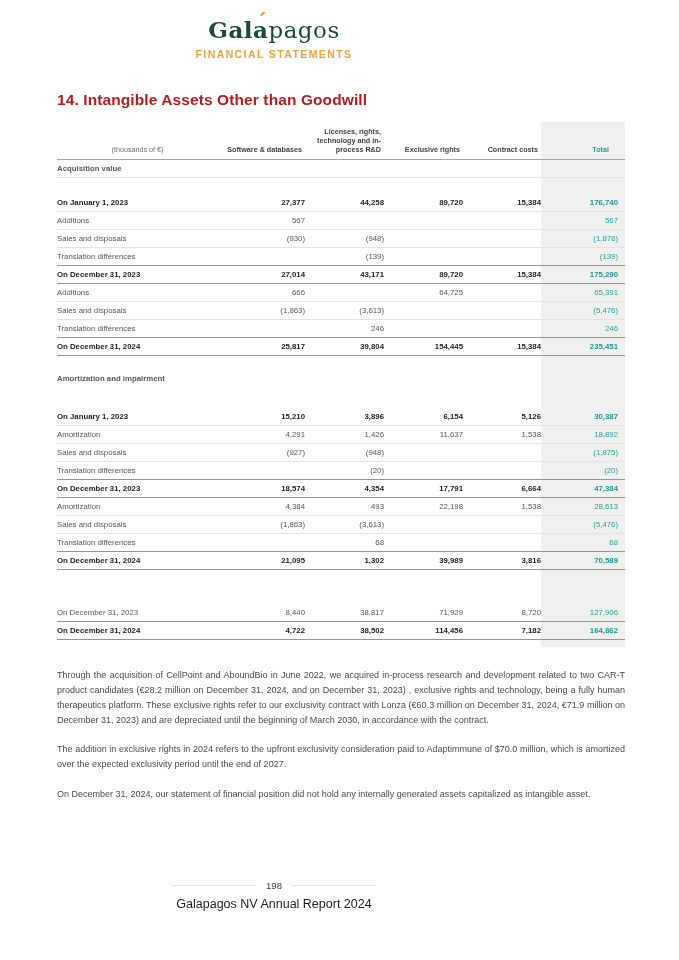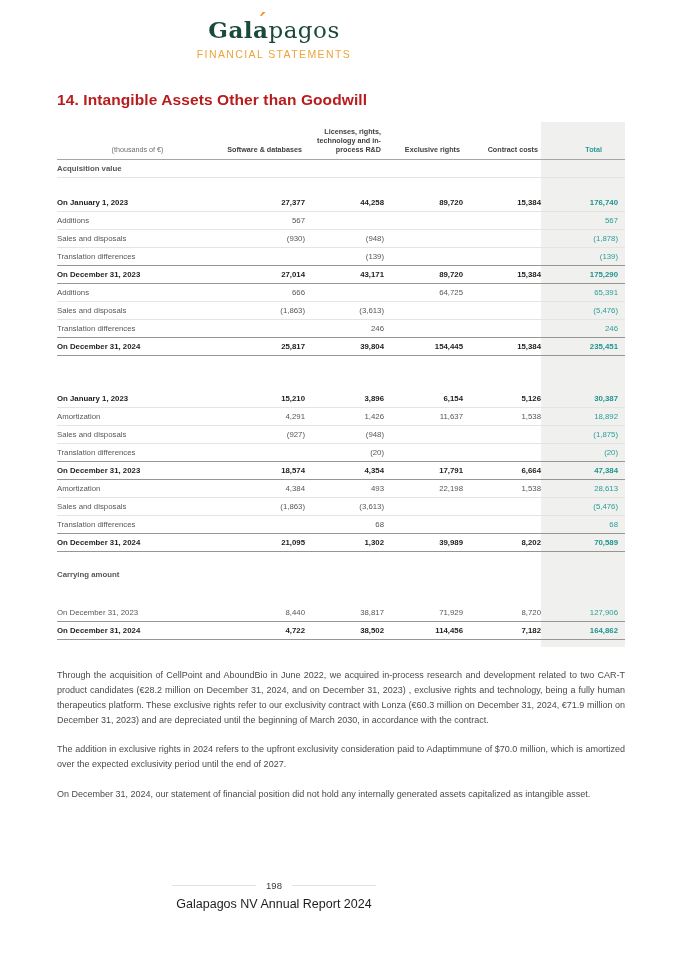--- a/index.html
+++ b/index.html
@@ -22,21 +22,21 @@
   .logo-bold { font-weight: 700; }
   .logo-light { font-weight: 400; }
   .a-wrap { position: relative; display: inline-block; font-weight: 700; }
   .accent-mark {
     position: absolute; top: -6px; left: 3.5px;
     color: #f0941f; font-weight: 700; font-size: 21px; line-height: 1;
   }
   .logo-subtitle {
     margin-top: 5px;
     font-size: 10.5px; letter-spacing: 1.4px;
-    color: #eda43b; font-weight: 400;
+    color: #eda43b; font-weight: 700;
   }
 
   
   .section-title {
     margin: 31px 54px 0 57px;
     font-size: 15.5px; font-weight: 700; color: #b91c1c;
     letter-spacing: 0.1px;
   }
 
   
@@ -49,21 +49,21 @@
   .fin thead tr { height: 37px; }
   .fin thead th {
     font-size: 7.2px; font-weight: 700; color: #3f3f3e;
     text-align: right; vertical-align: bottom;
     padding-bottom: 4px; padding-right: 3px; line-height: 1.3;
     border-bottom: 1px solid #a6a6a5;
   }
   .fin thead th.unit {
     text-align: center; font-weight: 400; color: #6f6f6e; padding-left: 0;
   }
-  .fin thead th.total-head { color: #2a9d97; padding-right: 23px; }
+  .fin thead th.total-head { color: #2a9d97; padding-right: 16px; }
   .fin tbody tr { height: 18px; }
   .fin td { color: #575756; }
   .row-label { text-align: left; }
   .num { text-align: right; padding-right: 3px; }
   td.total { color: #2a9d97; padding-right: 7px; }
   .total-bg { background: #f0f0ee; }
   tr.strong td { font-weight: 700; color: #1d1d1b; }
   tr.strong td.total { color: #1f948e; }
   .sec-label { font-weight: 700; color: #1d1d1b; }
   tr.bottom-light > td, tr.bottom-light > th { border-bottom: 1px solid #e4e4e3; }
@@ -196,20 +196,24 @@
             <td class="num">25,817</td>
             <td class="num">39,804</td>
             <td class="num">154,445</td>
             <td class="num">15,384</td>
             <td class="num total total-bg">235,451</td>
           </tr>
           <tr class="gap bottom-light" style="height: 14px;">
             <td colspan="5"></td>
             <td class="total-bg"></td>
           </tr>
+          <tr class="">
+            <td colspan="5" class="sec-label">Amortization and impairment</td>
+            <td class="total-bg"></td>
+          </tr>
           <tr class="gap bottom-dark" style="height: 20px;">
             <td colspan="5"></td>
             <td class="total-bg"></td>
           </tr>
           <tr class="strong bottom-light">
             <td class="row-label">On January 1, 2023</td>
             <td class="num">15,210</td>
             <td class="num">3,896</td>
             <td class="num">6,154</td>
             <td class="num">5,126</td>
@@ -269,29 +273,25 @@
             <td class="num">68</td>
             <td class="num"></td>
             <td class="num"></td>
             <td class="num total total-bg">68</td>
           </tr>
           <tr class="strong bottom-dark">
             <td class="row-label">On December 31, 2024</td>
             <td class="num">21,095</td>
             <td class="num">1,302</td>
             <td class="num">39,989</td>
-            <td class="num">8,202</td>
+            <td class="num">3,816</td>
             <td class="num total total-bg">70,589</td>
           </tr>
           <tr class="gap bottom-light" style="height: 14px;">
             <td colspan="5"></td>
-            <td class="total-bg"></td>
-          </tr>
-          <tr class="">
-            <td colspan="5" class="sec-label">Carrying amount</td>
             <td class="total-bg"></td>
           </tr>
           <tr class="gap bottom-light" style="height: 20px;">
             <td colspan="5"></td>
             <td class="total-bg"></td>
           </tr>
           <tr class="bottom-dark">
             <td class="row-label">On December 31, 2023</td>
             <td class="num">8,440</td>
             <td class="num">38,817</td>

